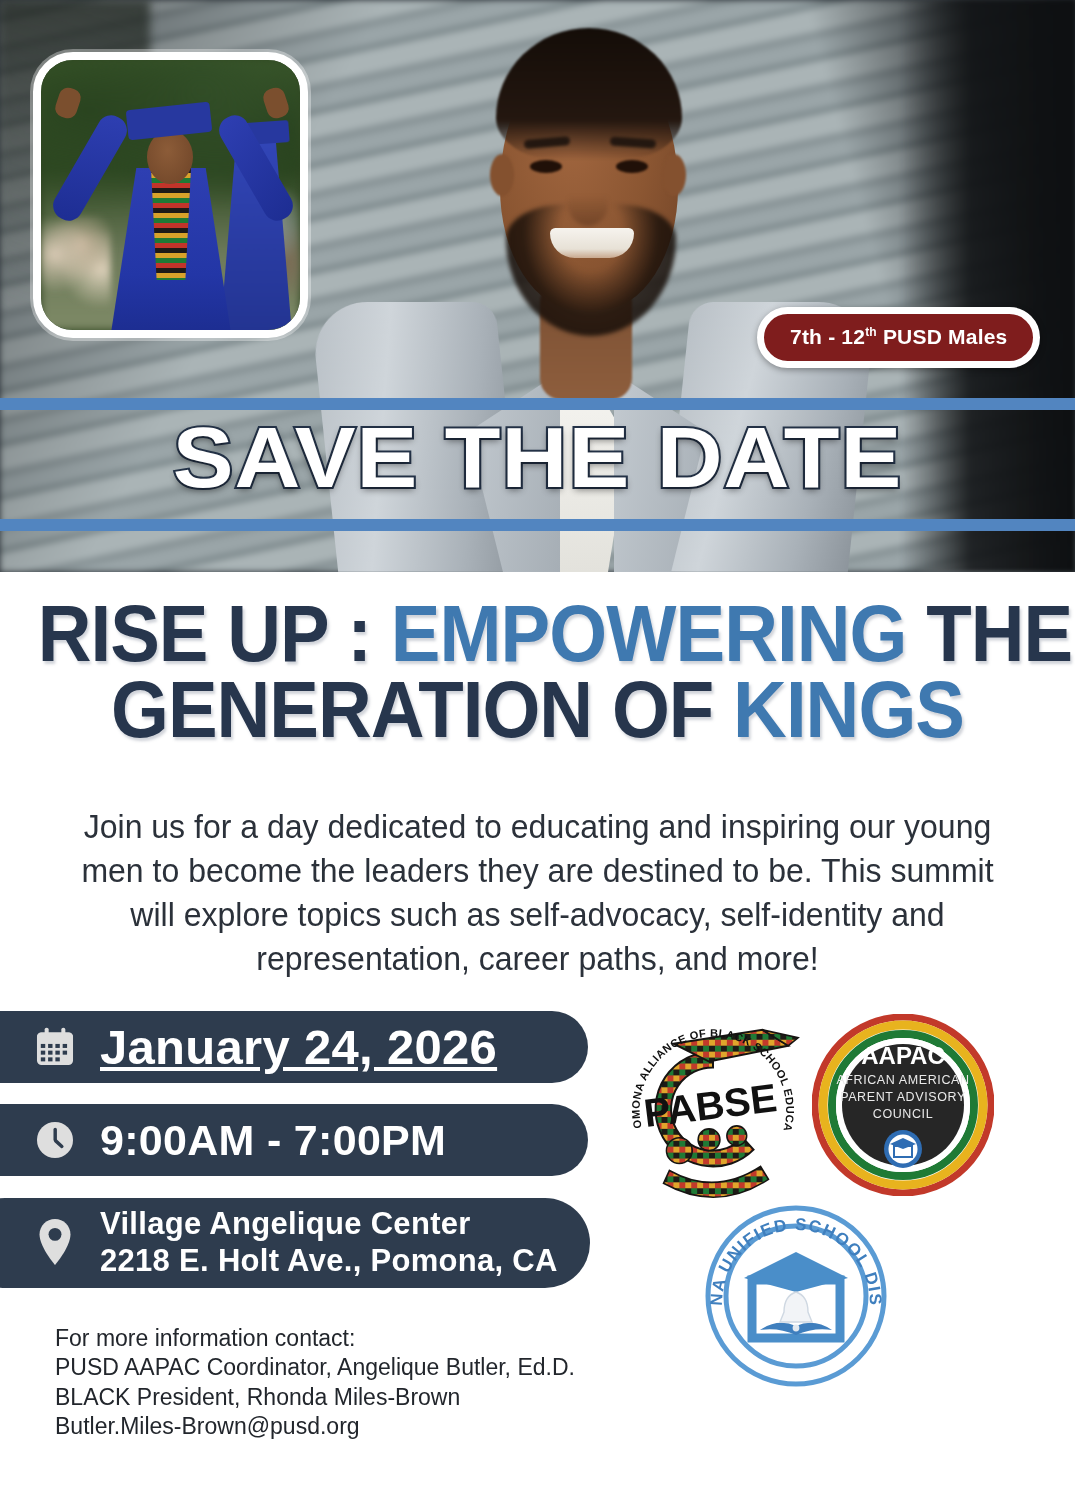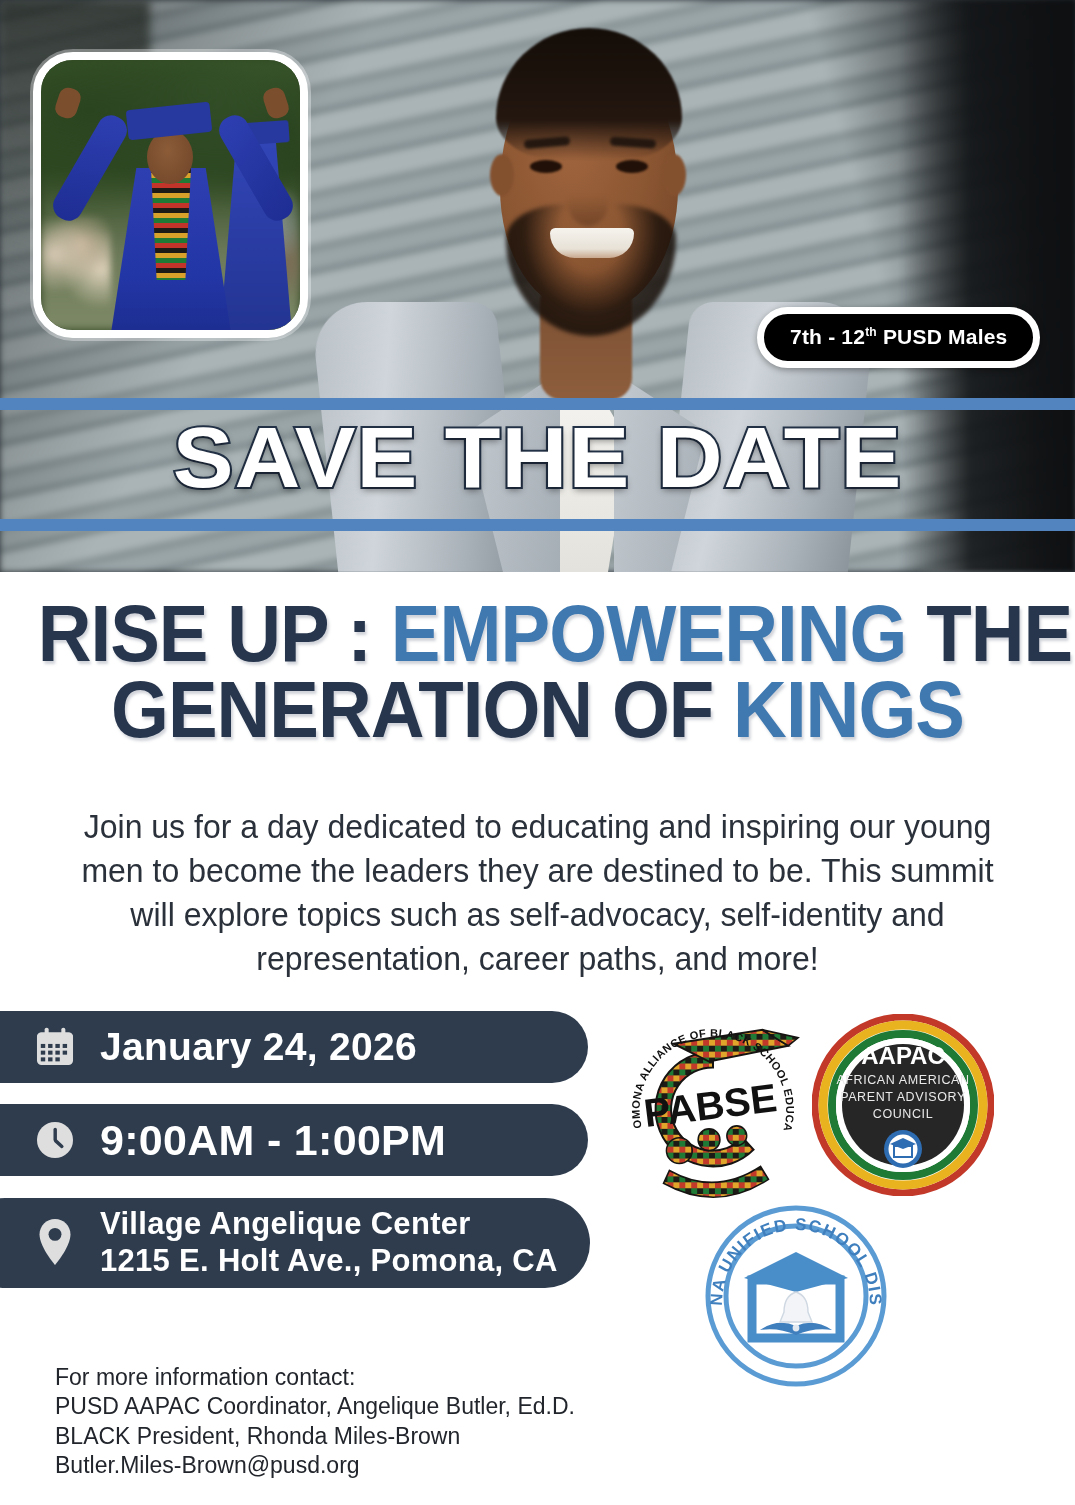--- a/index.html
+++ b/index.html
@@ -199,21 +199,21 @@
     background:
       radial-gradient(circle at 40% 30%, #9aa2ad 0%, rgba(154,162,173,0) 52%),
       radial-gradient(circle at 70% 66%, #7d6a55 0%, rgba(125,106,85,0) 50%);
     filter:blur(3px);
   }
 
   
   .badge {
     position:absolute; left:757px; top:307px;
     padding:11px 26px 12px;
-    background:#000000;
+    background:#7f1d1d;
     border:7px solid #ffffff;
     border-radius:40px;
     color:#ffffff;
     font-size:21px; font-weight:bold; letter-spacing:.2px;
     white-space:nowrap;
     box-shadow:0 2px 6px rgba(0,0,0,.35);
   }
   .badge sup { font-size:12px; vertical-align:super; }
 
   
@@ -266,34 +266,34 @@
     background:#2e3c4e;
     border-radius:46px;
     display:flex; align-items:center;
     padding-left:72px;
     color:#ffffff;
   }
   .pill .icon { flex:0 0 auto; margin-right:22px; display:flex; align-items:center; }
   .pill .ptext { font-weight:bold; letter-spacing:.3px; }
 
   .pill-date { top:1011px; width:628px; height:72px; }
-  .pill-date .ptext { font-size:39px; }
+  .pill-date .ptext { font-size:49px;text-decoration:underline; }
 
   .pill-time { top:1104px; width:628px; height:72px; }
   .pill-time .ptext { font-size:43px; }
 
   .pill-loc  { top:1198px; width:630px; height:90px; }
   .pill-loc .ptext { font-size:31px; line-height:1.18; }
   .pill-loc .l2 { display:block; }
 
   
   .contact {
     position:absolute; left:55px; top:1324px; width:620px;
     font-family:"Liberation Sans", sans-serif;
-    font-size:23px; line-height:1.28; color:#22262c;margin-top:39px;
+    font-size:23px; line-height:1.28; color:#22262c;
   }
   .contact span { display:block; }
 
   
   .logo-pabse { position:absolute; left:614px; top:1016px; width:198px; height:198px; }
   .logo-aapac { position:absolute; left:812px; top:1014px; width:182px; height:182px; }
   .logo-pusd  { position:absolute; left:700px; top:1200px; width:192px; height:192px; }
 </style>
 </head>
 <body>
@@ -384,33 +384,33 @@
   </div>
 
   <div class="pill pill-time">
     <span class="icon">
       <svg width="46" height="46" viewBox="0 0 24 24" aria-hidden="true">
         <circle cx="12" cy="12" r="9.4" fill="#dedede"></circle>
         <rect x="11.2" y="5.6" width="1.8" height="7.2" rx=".9" fill="#2e3c4e"></rect>
         <rect x="11.4" y="11.6" width="1.8" height="6.1" rx=".9" fill="#2e3c4e" transform="rotate(-48 12.3 12.4)"></rect>
       </svg>
     </span>
-    <span class="ptext">9:00AM - 1:00PM</span>
+    <span class="ptext">9:00AM - 7:00PM</span>
   </div>
 
   <div class="pill pill-loc">
     <span class="icon">
       <svg width="46" height="54" viewBox="0 0 24 30" aria-hidden="true">
         <path d="M12 1.6C7.2 1.6 3.4 5.4 3.4 10.2c0 6.5 7.2 15.4 8.6 17.1 1.4-1.7 8.6-10.6 8.6-17.1C20.6 5.4 16.8 1.6 12 1.6z" fill="#dedede"></path>
         <circle cx="12" cy="10.2" r="3.6" fill="#2e3c4e"></circle>
       </svg>
     </span>
     <span class="ptext">
       <span class="l1">Village Angelique Center</span>
-      <span class="l2">1215 E. Holt Ave., Pomona, CA</span>
+      <span class="l2">2218 E. Holt Ave., Pomona, CA</span>
     </span>
   </div>
 
   <div class="contact">
     <span>For more information contact:</span>
     <span>PUSD AAPAC Coordinator, Angelique Butler, Ed.D.</span>
     <span>BLACK President, Rhonda Miles-Brown</span>
     <span>Butler.Miles-Brown@pusd.org</span>
   </div>
 

